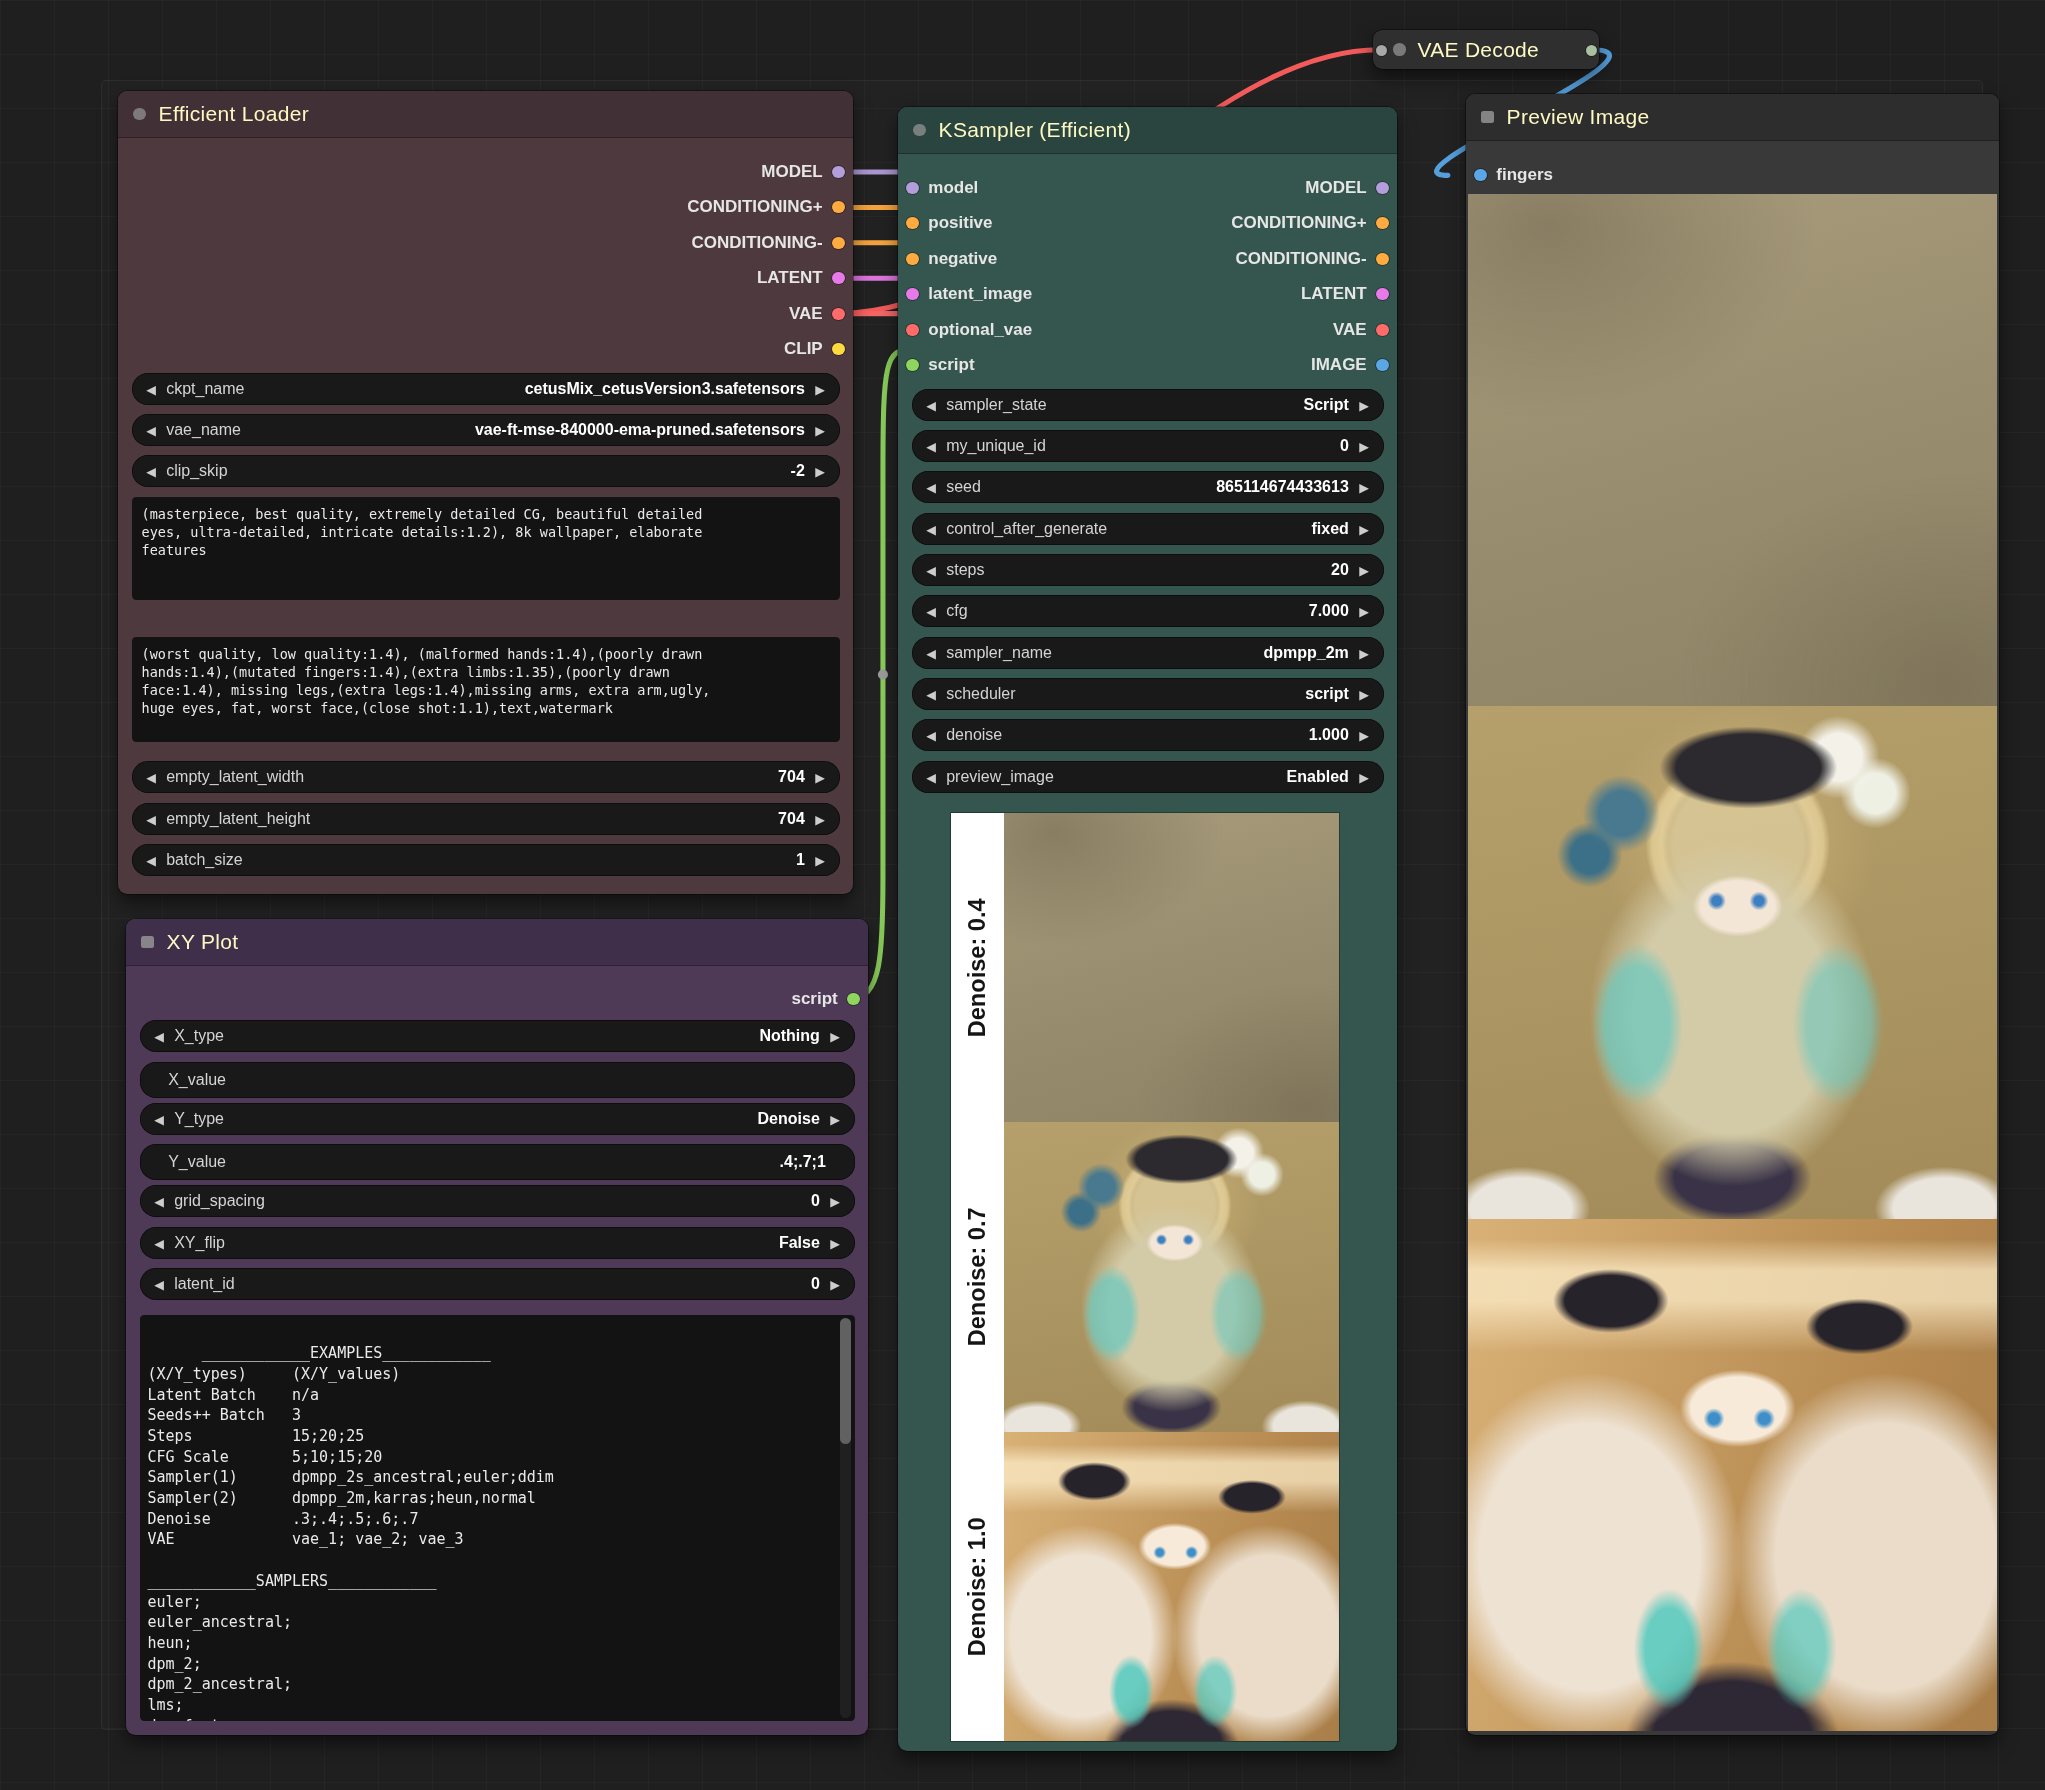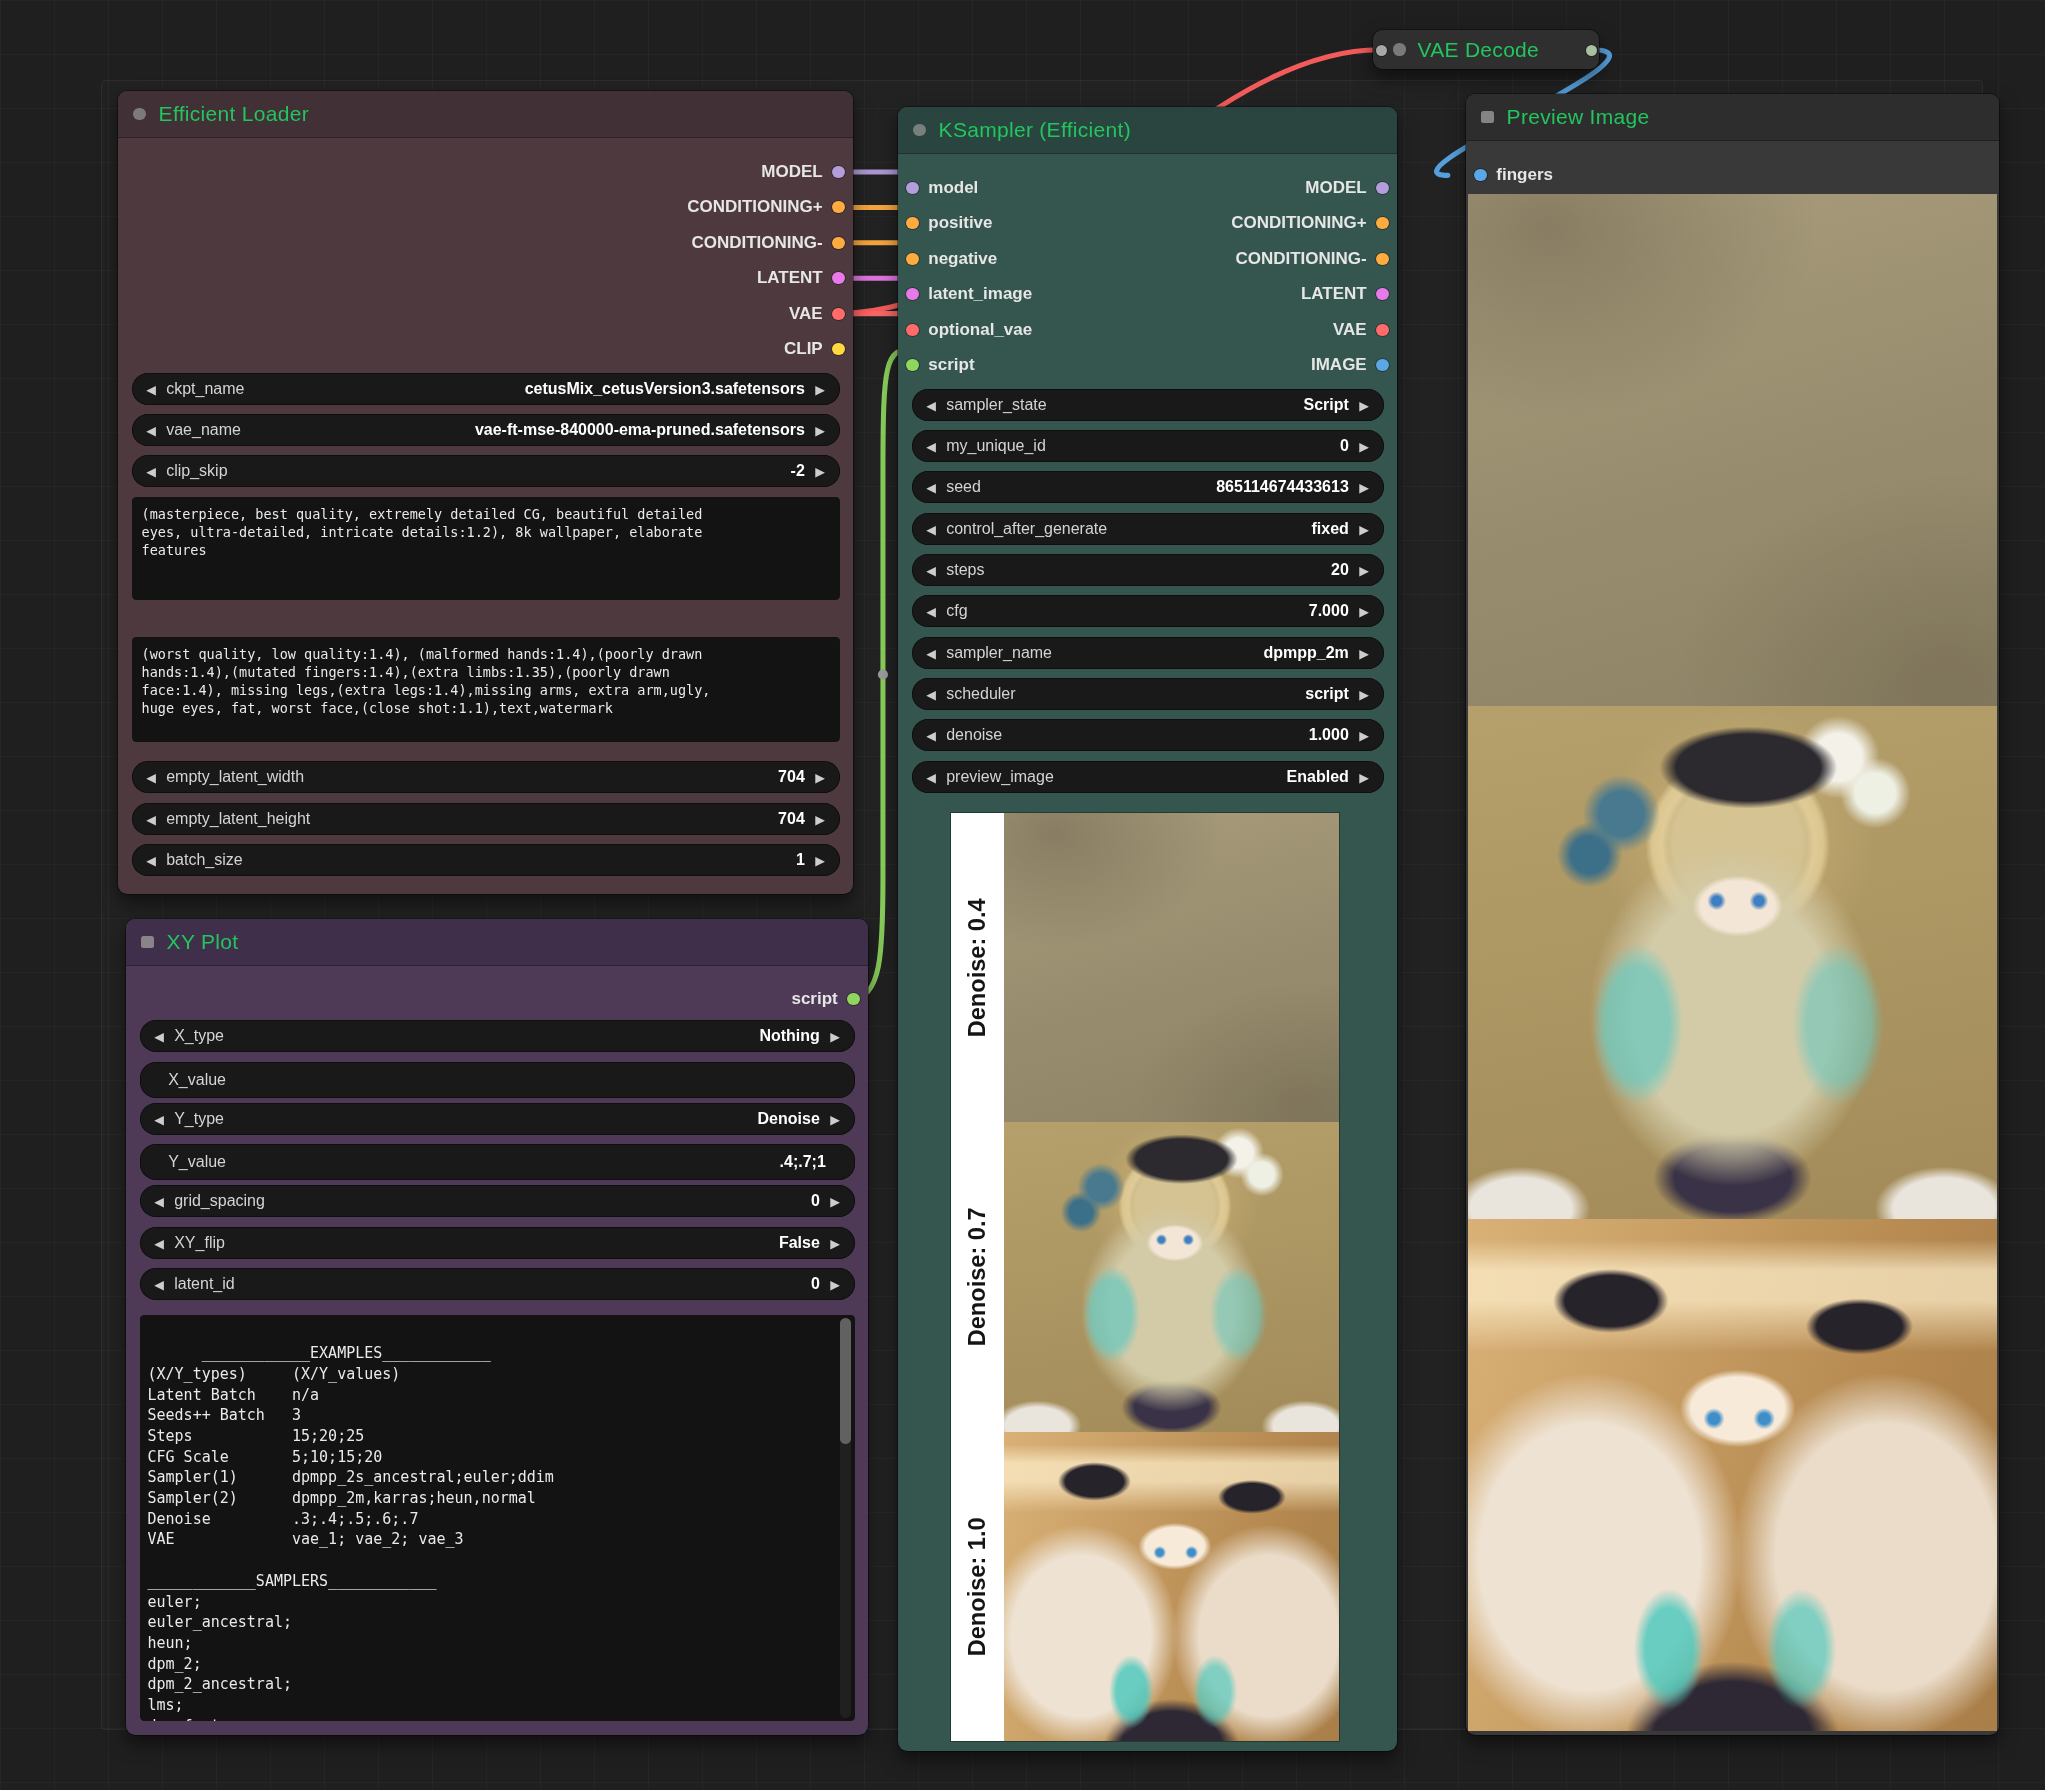--- a/index.html
+++ b/index.html
@@ -25,21 +25,21 @@
 
   .node {
     position:absolute; z-index:2; border-radius:9.3px;
     box-shadow:0 8.4px 18.6px rgba(0,0,0,.5), 0 0 0 0.8px rgba(0,0,0,.45);
   }
   .node-header {
     position:absolute; left:0; top:0; right:0; height:47px;
     display:flex; align-items:center; gap:13px; padding:0 15px;
     border-radius:9.3px 9.3px 0 0; border-bottom:0.8px solid rgba(0,0,0,.28);
   }
-  .node-title { font-size:21px; color:#22c55e; letter-spacing:0.3px; white-space:nowrap; }
+  .node-title { font-size:21px; color:#fef9c3; letter-spacing:0.3px; white-space:nowrap; }
   .dot-icon { width:12.6px; height:12.6px; border-radius:50%; background:#8d8d8d; opacity:.8; flex:none; }
   .square-icon { width:12.6px; height:12.6px; border-radius:2.5px; background:#9a9a9a; opacity:.8; flex:none; }
 
   
   .n-loader  { background:#4e3a3e; }
   .n-loader  .node-header { background:#413035; }
   .n-ksampler{ background:#35564e; }
   .n-ksampler .node-header { background:#2a453f; }
   .n-xyplot  { background:#4e3a57; }
   .n-xyplot  .node-header { background:#402f4a; }

